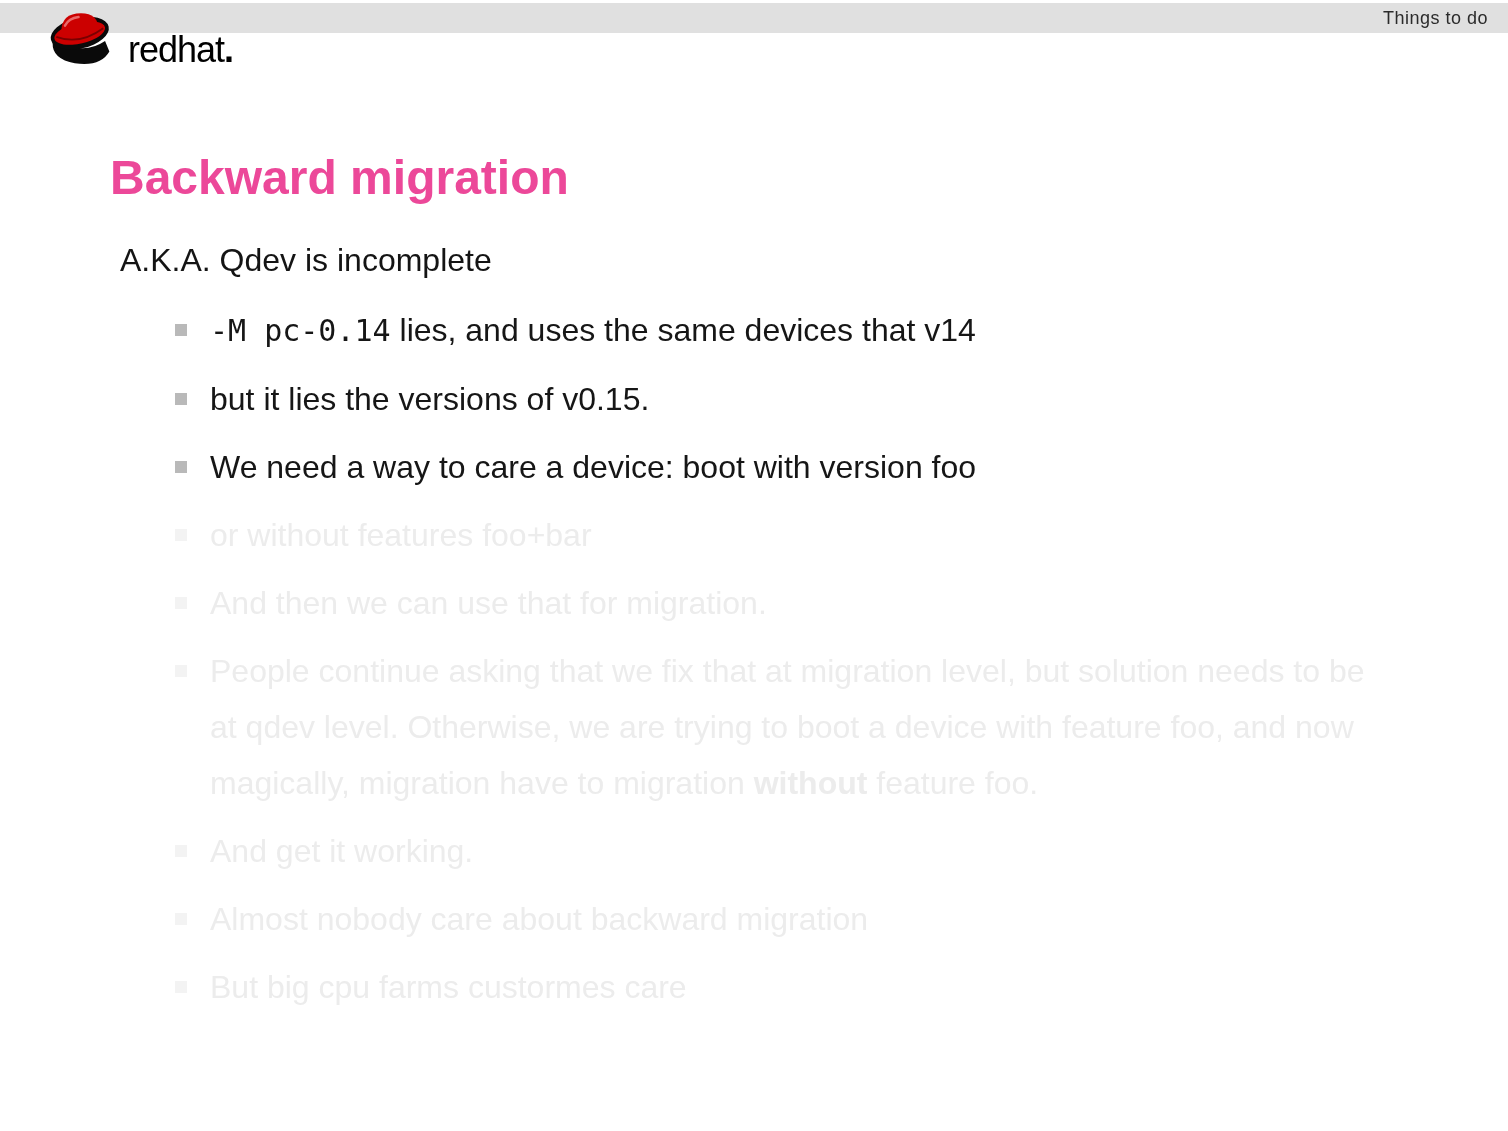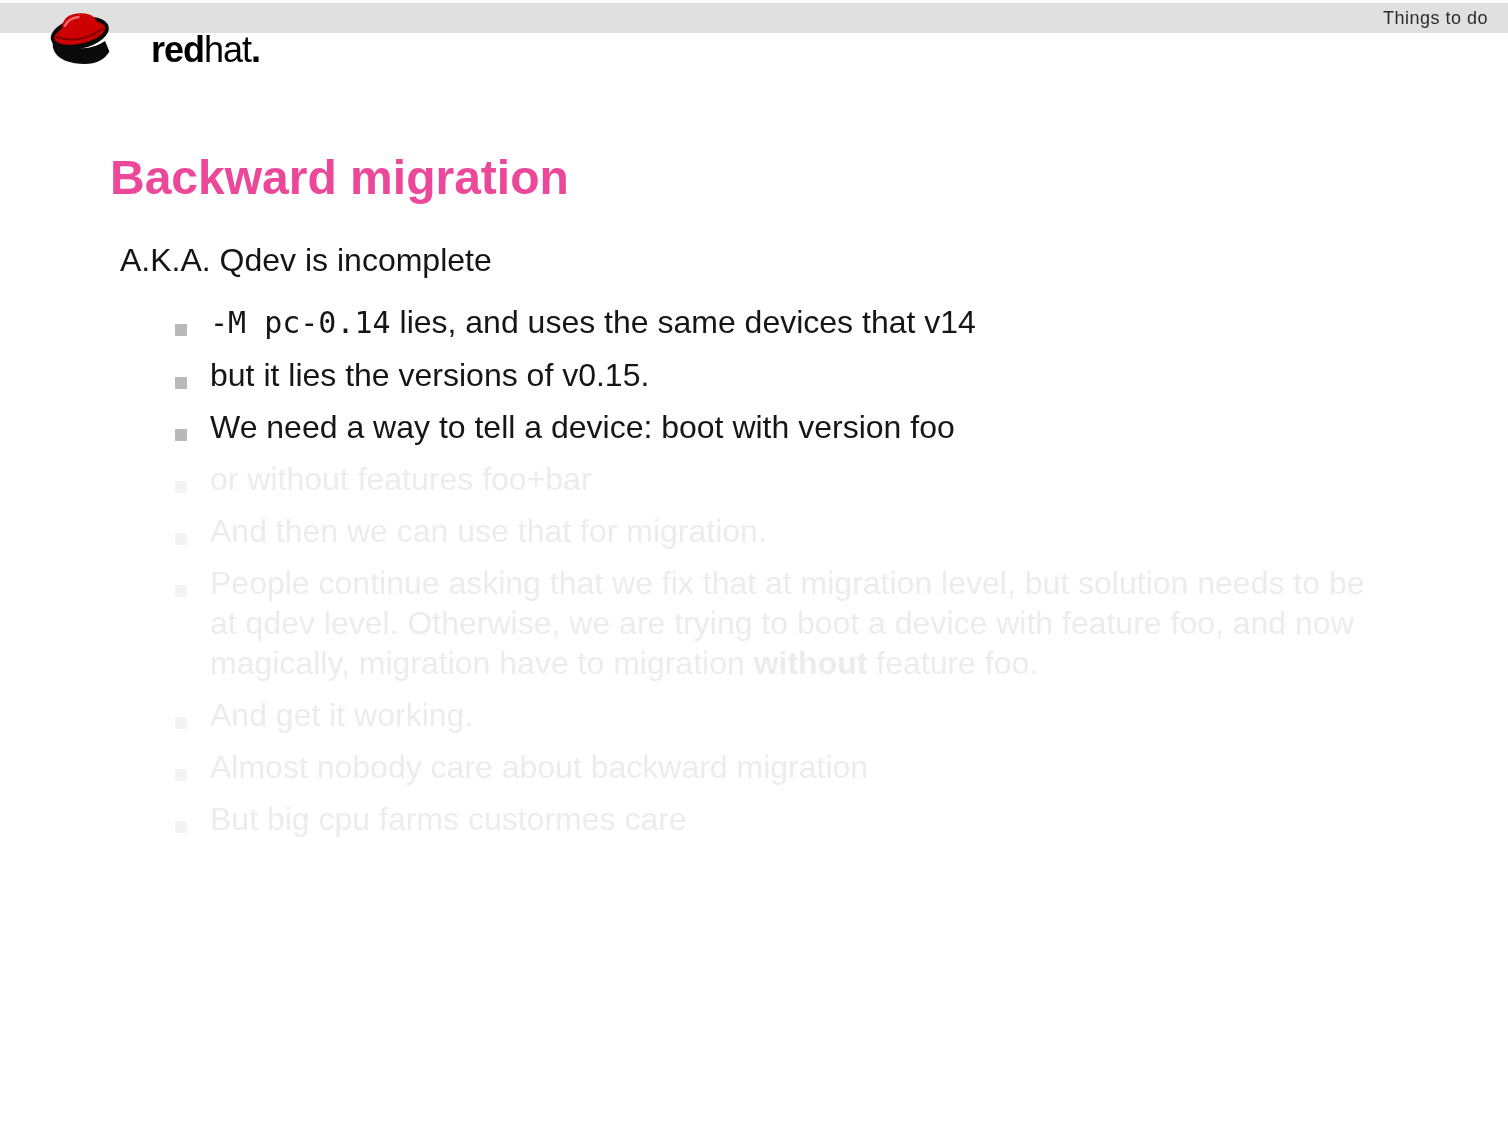--- a/index.html
+++ b/index.html
@@ -37,21 +37,21 @@
     z-index:5;
   }
   .logo-icon{width:74px;height:72px;display:block;}
   .logo-word{
     font-size:36px;
     line-height:36px;
     color:#000;
     padding-bottom:6px;
     letter-spacing:-1px;
   }
-  .logo-word .w-bold{font-weight:700;margin-left:23px;}
+  .logo-word .w-bold{font-weight:400;}
   .logo-word .w-reg{font-weight:400;margin-top:20px;}
   .logo-word .w-dot{font-weight:800;}
   
   .slide-title{
     position:absolute;
     left:110px;top:118px;
     font-size:48px;
     font-weight:700;
     color:#ec4899;
     letter-spacing:0px;
@@ -71,21 +71,21 @@
   .bullets{
     list-style:none;
     margin:0;
     padding:0 0 0 175px;
   }
   .bullet{
     position:relative;
     margin:0 0 12px 0;
     padding-left:35px;
     font-size:32px;
-    line-height:40px;
+    line-height:56px;
     max-width:1190px;
   }
   .bullet .marker{
     position:absolute;
     left:0;top:22px;
     width:12px;height:12px;
     display:block;
   }
   .bullet.visible{color:#161616;}
   .bullet.visible .marker{background:#b9b9b9;}
@@ -126,21 +126,21 @@
     </div>
   </div>
 
   <h1 class="slide-title">Backward migration</h1>
 
   <div class="content">
     <p class="intro">A.K.A. Qdev is incomplete</p>
     <ul class="bullets">
         <li class="bullet visible"><span class="marker"></span><span><span class="mono">-M pc-0.14</span><span class="normal"> lies, and uses the same devices that v14</span></span></li>
         <li class="bullet visible"><span class="marker"></span><span><span class="normal">but it lies the versions of v0.15.</span></span></li>
-        <li class="bullet visible"><span class="marker"></span><span><span class="normal">We need a way to tell a device:  boot with version foo</span></span></li>
+        <li class="bullet visible"><span class="marker"></span><span><span class="normal">We need a way to care a device:  boot with version foo</span></span></li>
         <li class="bullet faded"><span class="marker"></span><span><span class="normal">or without features foo+bar</span></span></li>
         <li class="bullet faded"><span class="marker"></span><span><span class="normal">And then we can use that for migration.</span></span></li>
         <li class="bullet faded"><span class="marker"></span><span><span class="normal">People continue asking that we fix that at migration level, but solution needs to be at qdev level.  Otherwise, we are trying to boot a device with feature foo, and now magically, migration have to migration </span><span class="bold">without</span><span class="normal"> feature foo.</span></span></li>
         <li class="bullet faded"><span class="marker"></span><span><span class="normal">And get it working.</span></span></li>
         <li class="bullet faded"><span class="marker"></span><span><span class="normal">Almost nobody care about backward migration</span></span></li>
         <li class="bullet faded"><span class="marker"></span><span><span class="normal">But big cpu farms custormes care</span></span></li>
       </ul>
   </div>
 
 </div>

